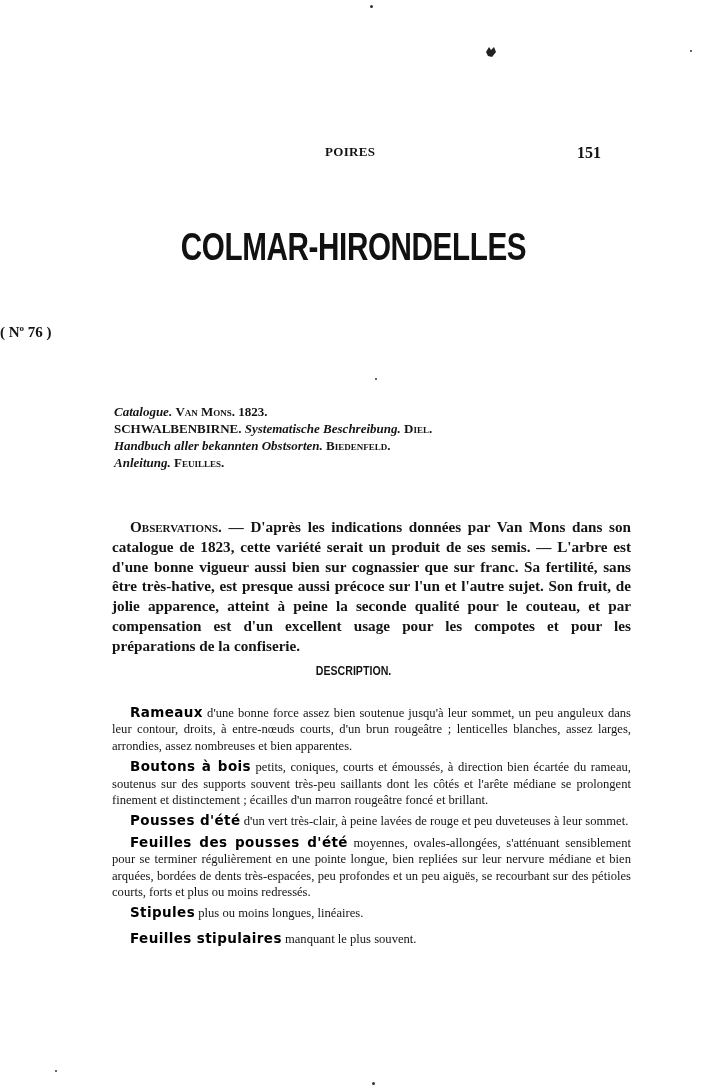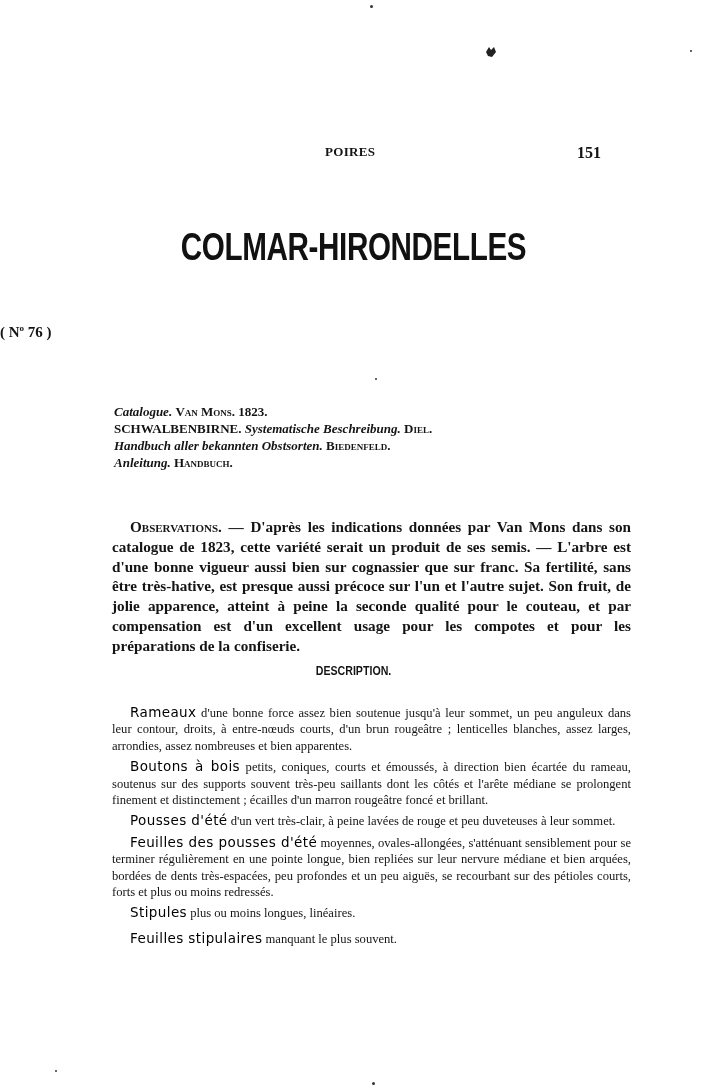--- a/index.html
+++ b/index.html
@@ -38,21 +38,21 @@
   .desc-head {
     left: 0; width: 707px; top: 664px; text-align: center; font-size: 12.5px; font-weight: bold;
     font-family: "Liberation Sans", sans-serif; transform: scaleX(0.85);
   }
   .desc {
     left: 112px; top: 704px; width: 519px; font-size: 12.6px; line-height: 16.4px;
     text-align: justify;
   }
   .desc p { margin: 0 0 4px 0; text-indent: 18px; }
   .desc .kw {
-    font-family: "DejaVu Sans", sans-serif; font-weight: normal; font-size: 13.5px;
+    font-family: "DejaVu Sans", sans-serif; font-weight: bold; font-size: 13.5px;
     letter-spacing: 0.4px; color: #000;
   }
   .speck { position: absolute; background: #333; border-radius: 50%; }
 </style>
 </head>
 <body>
 
 <div class="abs running-head">POIRES</div>
 <div class="abs page-num">151</div>
 
@@ -63,21 +63,21 @@
 </div>
 
 <div class="abs title">COLMAR-HIRONDELLES</div>
 
 <div class="abs number"><span>( N</span><sup>o</sup><span> 76 )</span></div>
 
 <div class="abs refs">
   <div><span class="it">Catalogue.</span> <span class="sc">Van Mons.</span><span class="sc"> 1823.</span></div>
   <div><span class="sc">SCHWALBENBIRNE.</span><span class="it"> Systematische Beschreibung.</span><span class="sc"> Diel.</span></div>
   <div><span class="it">Handbuch aller bekannten Obstsorten.</span><span class="sc"> Biedenfeld.</span></div>
-  <div><span class="it">Anleitung.</span><span class="sc"> Handbuch.</span></div>
+  <div><span class="it">Anleitung.</span><span class="sc"> Feuilles.</span></div>
 </div>
 
 <div class="abs obs">
   <p><span class="sc">Observations.</span><span> — D'après les indications données par Van Mons dans son catalogue de 1823, cette variété serait un produit de ses semis. — L'arbre est d'une bonne vigueur aussi bien sur cognassier que sur franc. Sa fertilité, sans être très-hative, est presque aussi précoce sur l'un et l'autre sujet. Son fruit, de jolie apparence, atteint à peine la seconde qualité pour le couteau, et par compensation est d'un excellent usage pour les compotes et pour les préparations de la confiserie.</span></p>
 </div>
 
 <div class="abs desc-head">DESCRIPTION.</div>
 
 <div class="abs desc">
   <p><span class="kw">Rameaux</span><span> d'une bonne force assez bien soutenue jusqu'à leur sommet, un peu anguleux dans leur contour, droits, à entre-nœuds courts, d'un brun rougeâtre ; lenticelles blanches, assez larges, arrondies, assez nombreuses et bien apparentes.</span></p>

